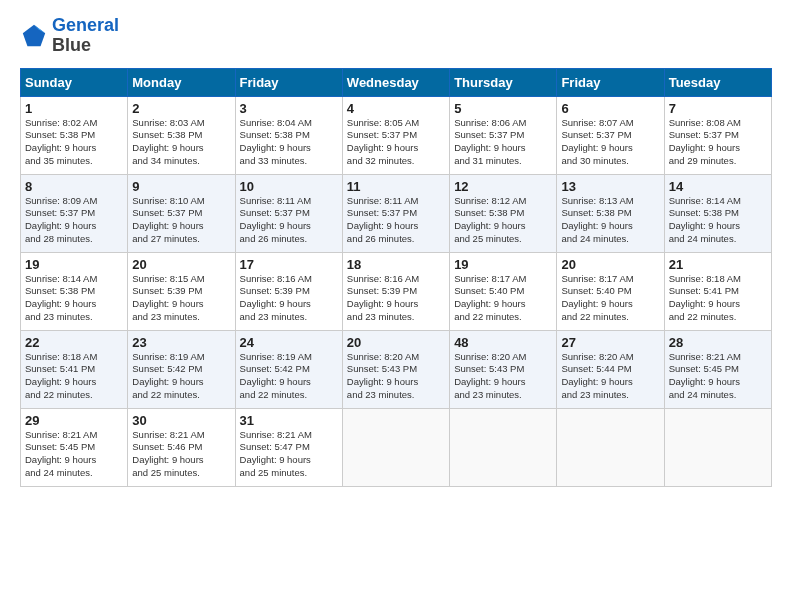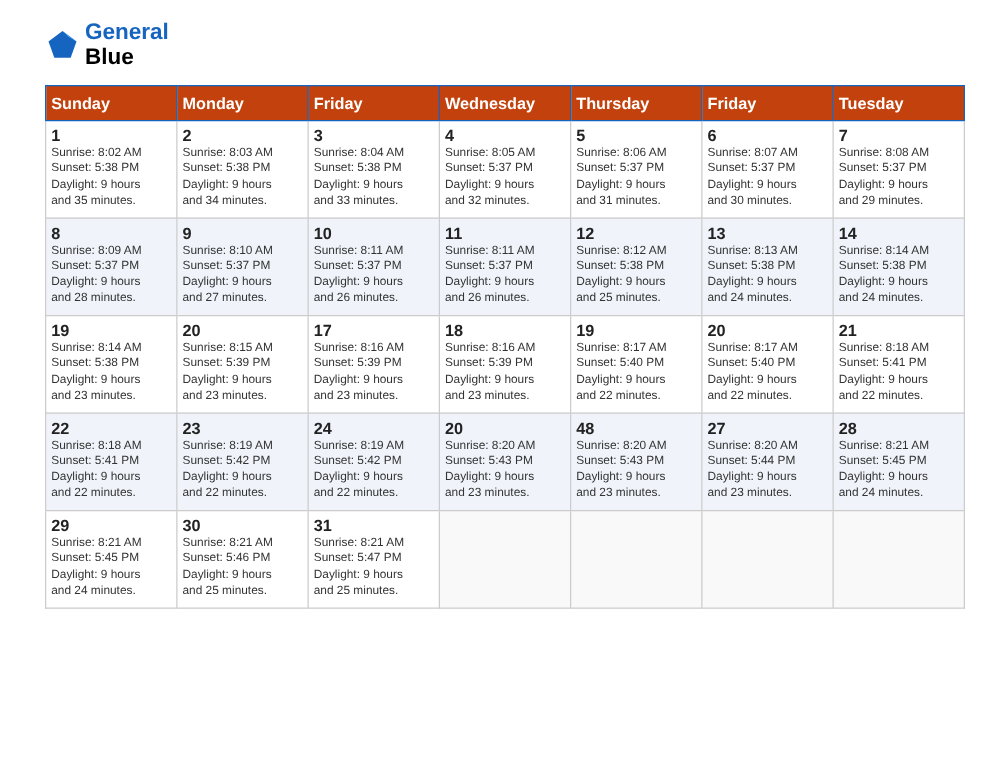--- a/index.html
+++ b/index.html
@@ -5,21 +5,21 @@
     * { box-sizing: border-box; margin: 0; padding: 0; }
     body {
       font-family: Arial, sans-serif;
       background: #fff;
       width: 792px;
       height: 612px;
       overflow: hidden;
     }
     .container {
       width: 792px;
-      padding: 16px 20px 10px 36px;
+      padding: 16px 20px 10px 20px;
     }
     .header {
       display: flex;
       justify-content: space-between;
       align-items: flex-start;
       margin-bottom: 12px;
     }
     .logo {
       display: flex;
       align-items: center;
@@ -51,21 +51,21 @@
       font-size: 14px;
       color: #555;
       margin-top: 2px;
     }
     table {
       width: 100%;
       border-collapse: collapse;
       font-size: 10.5px;
     }
     thead tr th {
-      background: #c2410c;
+      background: #0369a1;
       color: #fff;
       padding: 6px 4px;
       text-align: left;
       font-size: 13px;
       font-weight: bold;
       border: 1px solid #1565c0;
     }
     tbody tr td {
       border: 1px solid #ccc;
       vertical-align: top;
@@ -101,21 +101,21 @@
 
 <div class="container">
   <div class="header">
     <div class="logo">
       <svg class="logo-icon" viewBox="0 0 30 30">
         <polygon points="15,3 27,12 22,26 8,26 3,12" fill="#1565c0"></polygon>
         <polygon points="15,3 27,12 20,8" fill="#42a5f5"></polygon>
       </svg>
       <div class="logo-text">
         <div><span>General</span></div>
-        <div><span style="color:#000000">Blue</span></div>
+        <div><span style="color:#404040">Blue</span></div>
       </div>
     </div>
     <div class="title-block">
       <div class="month-title"></div>
       <div class="location"></div>
     </div>
   </div>
 
   <table>
     <thead>

